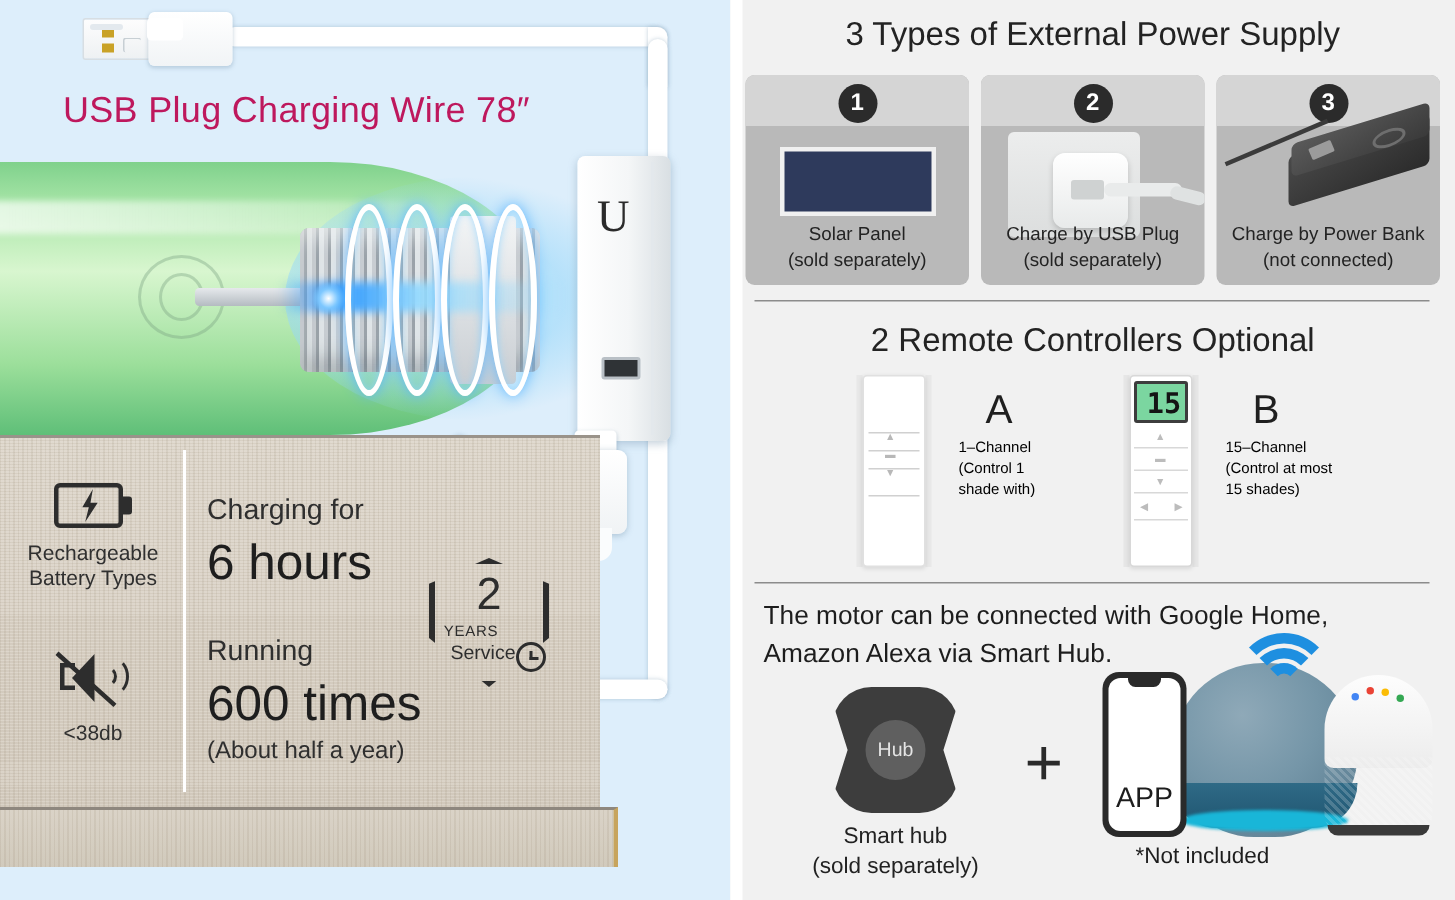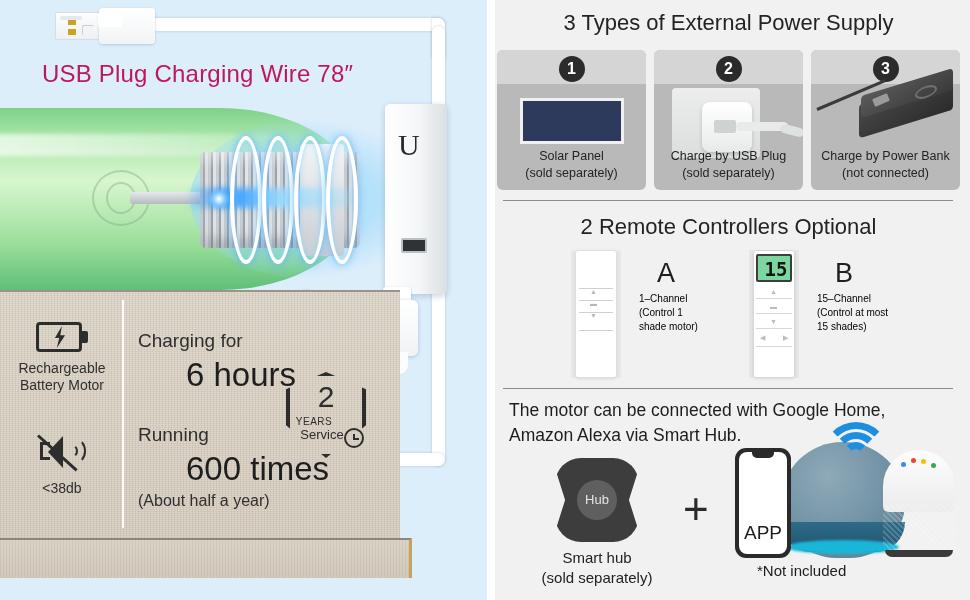--- a/index.html
+++ b/index.html
@@ -221,21 +221,21 @@
   }
   #mw1 { left: 24px; top: 12px; width: 14px; height: 14px; }
   #mw2 { left: 24px; top: 6px; width: 22px; height: 26px; }
   #mute-slash {
     position: absolute; left: -2px; top: 2px; width: 52px; height: 3px;
     background: #2d2d2d; transform: rotate(42deg); transform-origin: left center;
   }
   #mute-label { left: 26px; top: 480px; width: 72px; }
 
   .spec-small { position: absolute; font-size: 19px; color: #2f2f2f; }
-  .spec-big   { position: absolute; font-size: 33px; color: #1e1e1e; margin-left: 48px; }
+  .spec-big   { position: absolute; font-size: 33px; color: #1e1e1e; }
   .spec-note  { position: absolute; font-size: 16px; color: #2f2f2f; }
   #charging-label { left: 138px; top: 330px; }
   #charging-value { left: 138px; top: 356px; }
   #running-label  { left: 138px; top: 424px; }
   #running-value  { left: 138px; top: 450px; }
   #running-note   { left: 138px; top: 492px; }
 
   
   #shield { position: absolute; left: 286px; top: 372px; width: 80px; height: 86px; }
   #shield-outline {
@@ -552,21 +552,21 @@
     <div id="fabric-hem"></div>
     <div id="fabric-divider"></div>
 
     <div id="batt-icon">
       <div id="batt-body"></div>
       <div id="batt-tip"></div>
       <div id="batt-bolt"></div>
     </div>
     <div class="spec-icon-label" id="batt-label">
       <span>Rechargeable</span><br>
-      <span>Battery Motor</span>
+      <span>Battery Types</span>
     </div>
 
     <div id="mute-icon">
       <div id="mute-spk"></div>
       <div id="mute-cone"></div>
       <div class="mute-wave" id="mw1"></div>
       <div class="mute-wave" id="mw2"></div>
       <div id="mute-slash"></div>
     </div>
     <div class="spec-icon-label" id="mute-label">&lt;38db</div>
@@ -647,21 +647,21 @@
     <div class="ra-line" id="ral3"></div>
     <div class="ra-line" id="ral4"></div>
     <div class="ra-gly" id="rag1">▲</div>
     <div class="ra-gly" id="rag2">▬</div>
     <div class="ra-gly" id="rag3">▼</div>
 
     <div class="remote-letter" id="letter-a">A</div>
     <div class="remote-desc" id="desc-a">
       <span>1–Channel</span><br>
       <span>(Control 1</span><br>
-      <span>shade motor)</span>
+      <span>shade with)</span>
     </div>
 
     <div id="remote-b-side-l"></div>
     <div id="remote-b-side-r"></div>
     <div id="remote-b"></div>
     <div id="lcd">
       <div id="lcd-text">15</div>
     </div>
     <div class="rb-line" id="rbl1"></div>
     <div class="rb-line" id="rbl2"></div>

